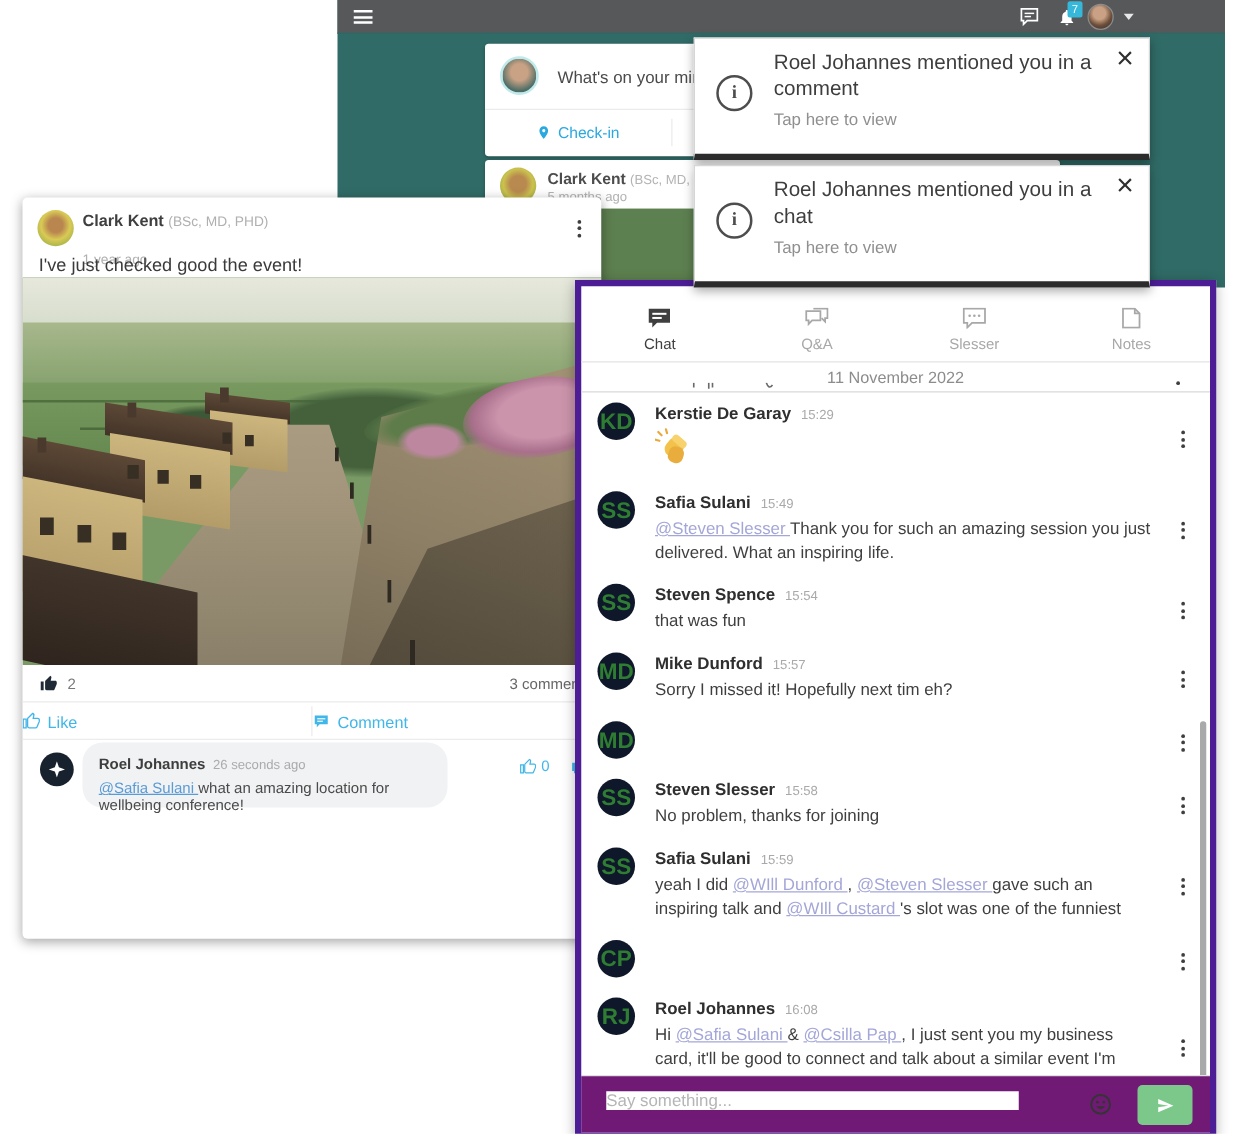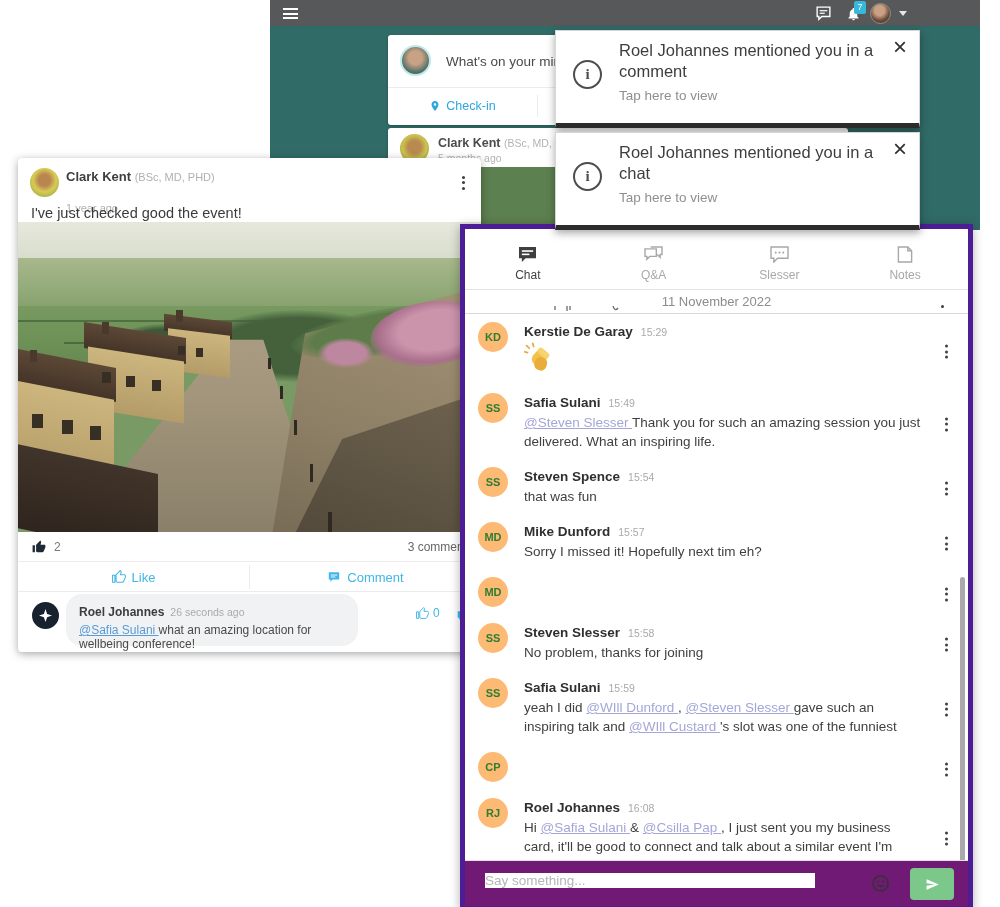--- a/index.html
+++ b/index.html
@@ -39,21 +39,21 @@
   
   .notif{position:absolute;left:555px;width:365px;height:98px;background:#fff;border:1px solid #d6d6d6;border-bottom:5px solid #2c2c2c;box-shadow:0 3px 8px rgba(0,0,0,.35);z-index:40}
   #notif-1{top:30px}
   #notif-2{top:132px}
   .notif .info{position:absolute;left:17px;top:29px;width:29px;height:29px;border:2.5px solid #4d4d4d;border-radius:50%;color:#4d4d4d;font-size:15px;font-weight:bold;display:flex;align-items:center;justify-content:center;font-family:"Liberation Serif",serif}
   .notif .title{position:absolute;left:63px;top:9px;width:258px;font-size:16.5px;color:#3e3e3e;line-height:1.28}
   .notif .sub{position:absolute;left:63px;top:57px;font-size:13.5px;color:#8f8f8f}
   .notif .x{position:absolute;right:12px;top:2px;font-size:24px;color:#2f2f2f;cursor:pointer;line-height:1.2}
 
   
-  #post-window{position:absolute;left:18px;top:158px;width:463px;height:494px;background:#fff;border-radius:4px;box-shadow:0 2px 9px rgba(0,0,0,.35);z-index:10;overflow:hidden}
+  #post-window{position:absolute;left:18px;top:158px;width:463px;height:593px;background:#fff;border-radius:4px;box-shadow:0 2px 9px rgba(0,0,0,.35);z-index:10;overflow:hidden}
   #pw-av{position:absolute;left:12px;top:10px;width:29px;height:29px;border-radius:50%;background:radial-gradient(circle at 50% 42%,#b9864f 0 26%,#d9ca55 52%,#7fa23e 100%)}
   #pw-name{position:absolute;left:48px;top:11px;font-size:13px;font-weight:bold;color:#3f3f3f}
   #pw-cred{font-weight:normal;color:#b0b0b0;font-size:11px}
   #pw-time{position:absolute;left:48px;top:44px;font-size:11px;color:#b0b0b0}
   #post-window .kebab{position:absolute}
   #pw-kebab{right:16px;top:15px}
   #pw-body{position:absolute;left:13px;top:47px;font-size:14.5px;color:#3a3a3a}
 
   
   #photo{position:absolute;left:0;top:64px;width:463px;height:310px;overflow:hidden;background:#7a9a65}
@@ -83,21 +83,21 @@
   .ph-green-top{left:272px;top:86px;width:200px;height:46px;border-radius:50%;background:radial-gradient(ellipse at 50% 50%,#5d7c49 0 55%,rgba(93,124,73,0) 74%);transform:rotate(-9deg)}
   .ph-flowers{left:352px;top:80px;width:120px;height:64px;border-radius:50%;background:radial-gradient(ellipse at 55% 45%,#cb94ab 0 40%,#a96f8c 62%,rgba(169,111,140,0) 76%);transform:rotate(-8deg)}
   .ph-flowers2{left:300px;top:116px;width:56px;height:30px;border-radius:50%;background:radial-gradient(ellipse at 50% 50%,#bd87a0 0 50%,rgba(189,135,160,0) 72%)}
   .ph-post{width:3px;background:#2e2a22;position:absolute}
 
   
   #pw-stats{position:absolute;left:0;top:374px;width:100%;height:30px;border-bottom:1px solid #ececec}
   #pw-like-count{position:absolute;left:36px;top:8px;font-size:12px;color:#777}
   #pw-comments-count{position:absolute;right:8px;top:8px;font-size:12px;color:#666}
   #pw-actions{position:absolute;left:0;top:404px;width:100%;height:30px;border-bottom:1px solid #ececec}
-  .pw-act{position:absolute;top:0;height:30px;width:231px;display:flex;align-items:center;justify-content:center;gap:6px;color:#41b6e8;font-size:13px;cursor:pointer}
+  .pw-act{position:absolute;top:0;height:30px;width:231px;display:flex;align-items:center;justify-content:flex-start;gap:6px;color:#41b6e8;font-size:13px;cursor:pointer}
   #pw-act-comment{left:232px}
   #pw-actions .vd{position:absolute;left:231px;top:3px;height:24px;border-left:1px solid #ececec}
   #pw-comment-av{position:absolute;left:14px;top:444px;width:27px;height:27px;border-radius:50%;background:#17222e;display:flex;align-items:center;justify-content:center}
   #pw-bubble{position:absolute;left:48px;top:436px;width:292px;height:52px;background:#f0f2f3;border-radius:16px;padding:8px 13px}
   #pw-c-name{font-size:12px;font-weight:bold;color:#3d3d3d}
   #pw-c-time{font-size:10.5px;color:#ababab;margin-left:6px}
   #pw-c-text{font-size:12px;color:#4a4a4a;margin-top:3px}
   .plink{color:#5b9bd5;text-decoration:underline;cursor:pointer}
   #pw-c-like{position:absolute;left:398px;top:448px;display:flex;align-items:center;gap:4px;color:#41b6e8;font-size:12px}
   #pw-c-cico{position:absolute;left:438px;top:450px}
@@ -110,21 +110,21 @@
   .tab.active .lbl{color:#3f3f3f}
   #tabs-divider{position:absolute;left:0;top:60px;width:100%;border-top:1px solid #e4e4e4}
   #date-row{position:absolute;left:0;top:62px;width:100%;height:22px;text-align:center;font-size:13px;color:#8c8c8c;line-height:22px}
   #date-divider{position:absolute;left:0;top:84px;width:100%;border-top:1px solid #d9d9d9}
   #clip-frag{position:absolute;left:88px;top:77px;width:120px;height:6px;overflow:hidden;color:#555;font-size:13px;line-height:0}
   #clip-kebab{position:absolute;right:24px;top:74px}
   #clip-kebab i{display:block;width:3px;height:3px;border-radius:50%;background:#3f3f3f;margin:2px 0}
 
   #msg-list{position:absolute;left:0;top:85px;width:100%;height:555px;overflow:hidden}
   .msg{position:relative;display:flex;padding:8px 46px 8px 13px}
-  .avatar{flex:0 0 30px;width:30px;height:30px;border-radius:50%;background:#fdba74;color:#2e7d32;font-size:11px;font-weight:bold;display:flex;align-items:center;justify-content:center;margin-right:16px}
+  .avatar{flex:0 0 30px;width:30px;height:30px;border-radius:50%;background:#0f172a;color:#2e7d32;font-size:18px;font-weight:bold;display:flex;align-items:center;justify-content:center;margin-right:16px}
   .msg-body{flex:1;min-width:0}
   .msg-head{height:18px;line-height:18px}
   .msg-name{font-size:13.5px;font-weight:bold;color:#2f2f2f}
   .msg-time{font-size:10.5px;color:#a9a9a9;margin-left:8px}
   .msg-text{font-size:13.5px;color:#3f3f3f;line-height:19px;margin-top:2px}
   .mention{color:#a4a6d8;text-decoration:underline;cursor:pointer}
   .emoji{display:inline-block;height:32px}
   .kebab{width:3px;cursor:pointer}
   .kebab i{display:block;width:3px;height:3px;border-radius:50%;background:#3f3f3f;margin:2.5px 0}
   .msg .kebab{position:absolute;right:20px;top:50%;transform:translateY(-40%)}

